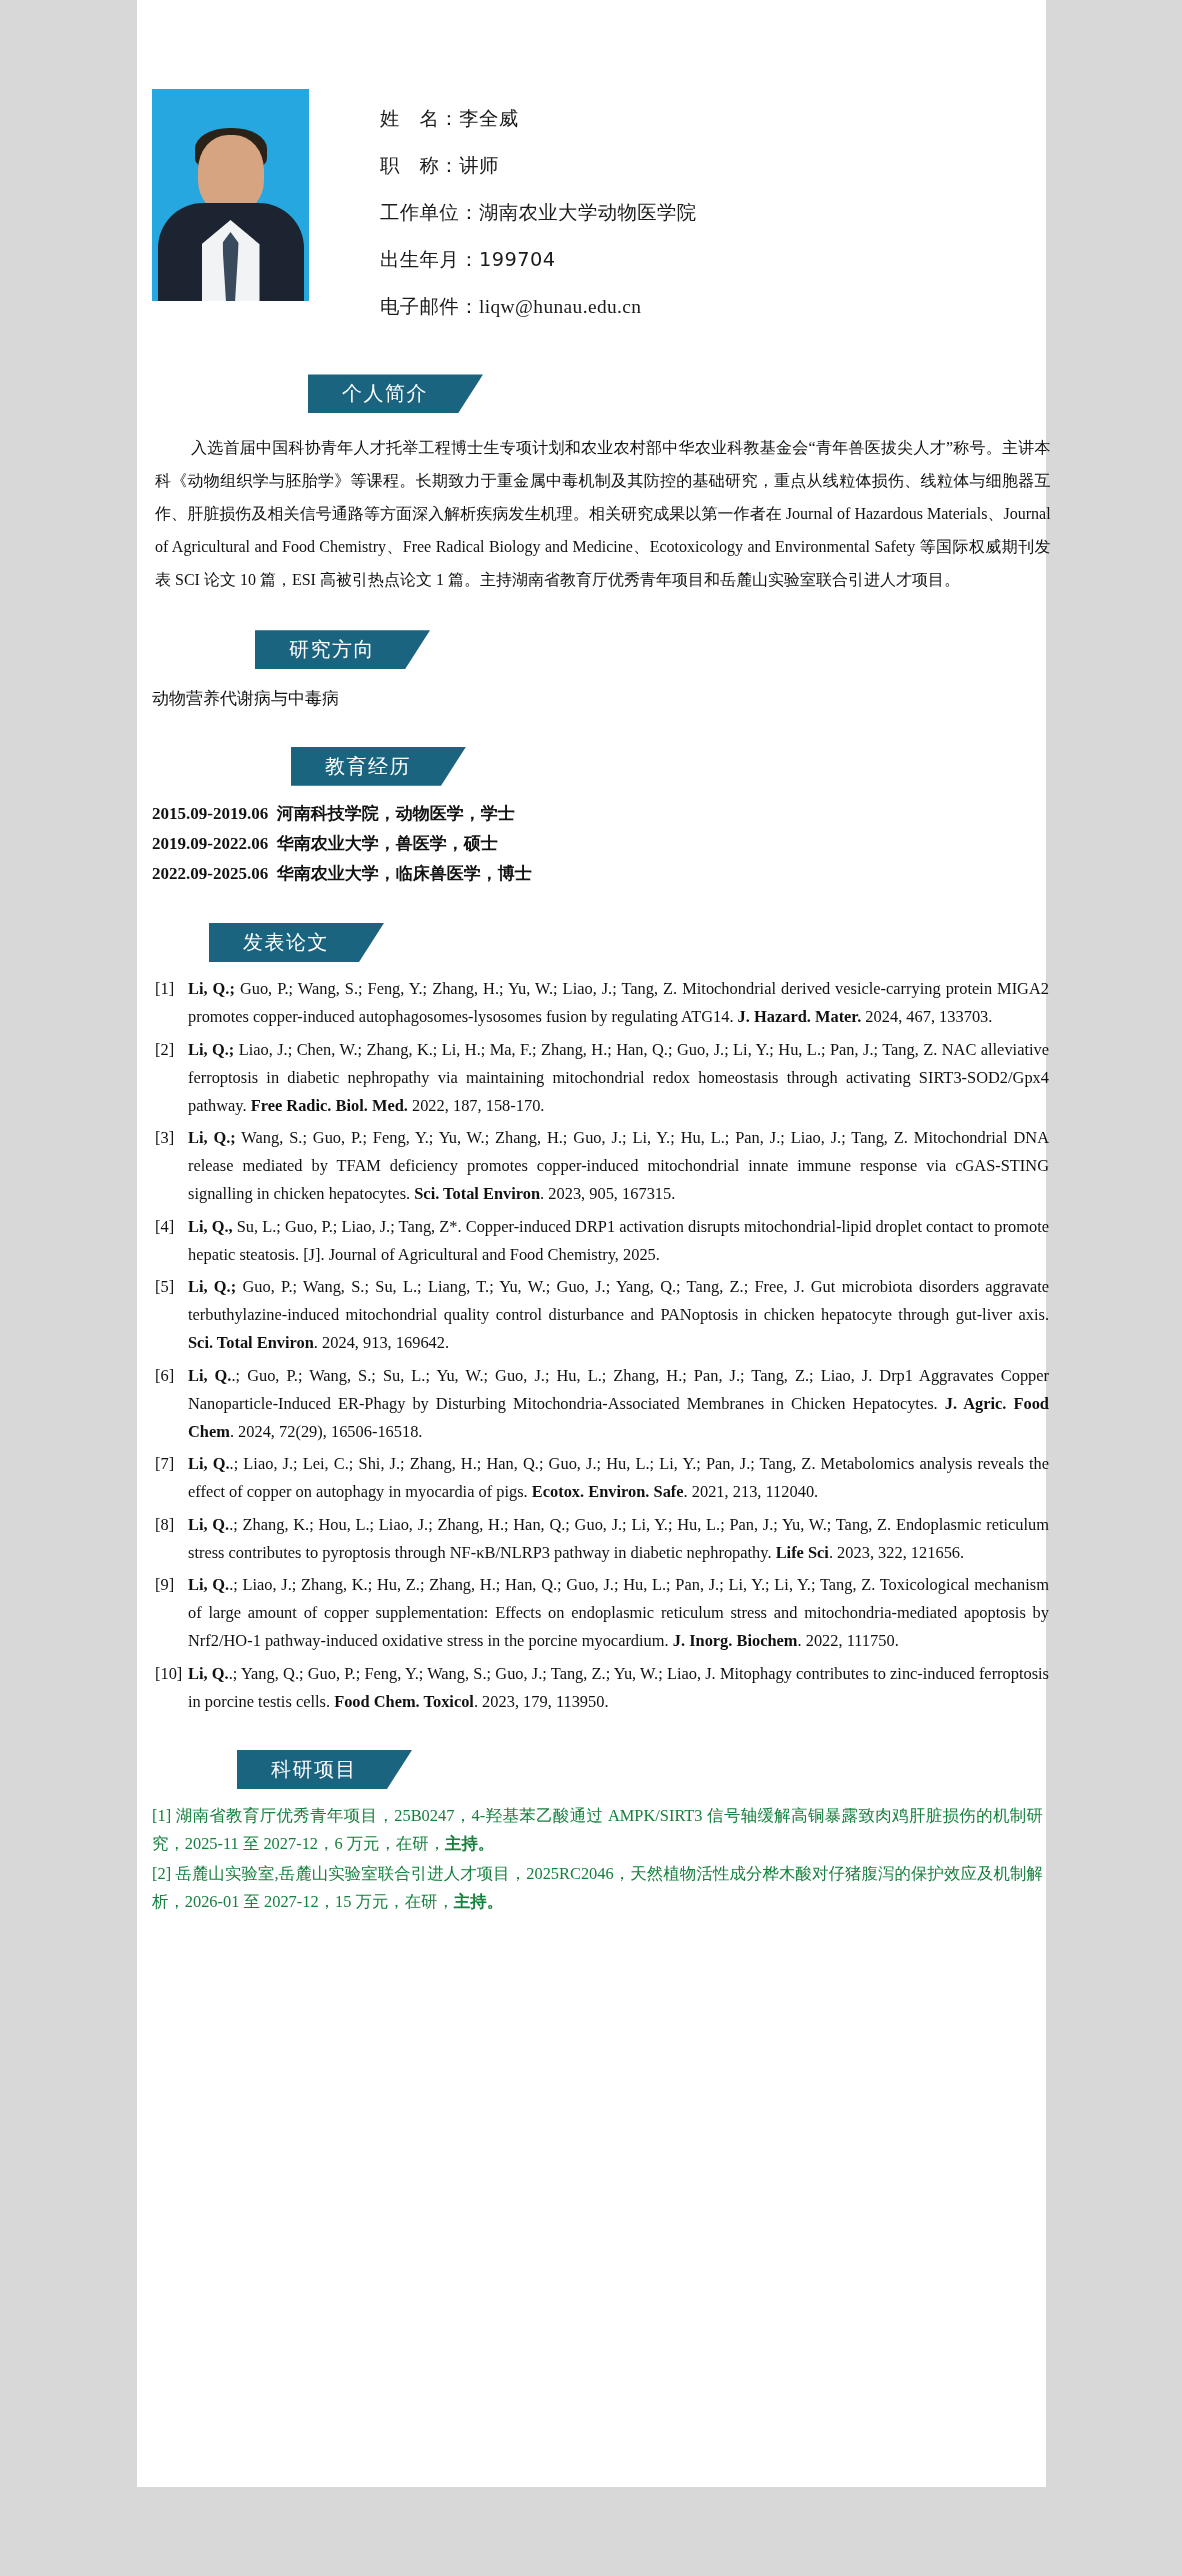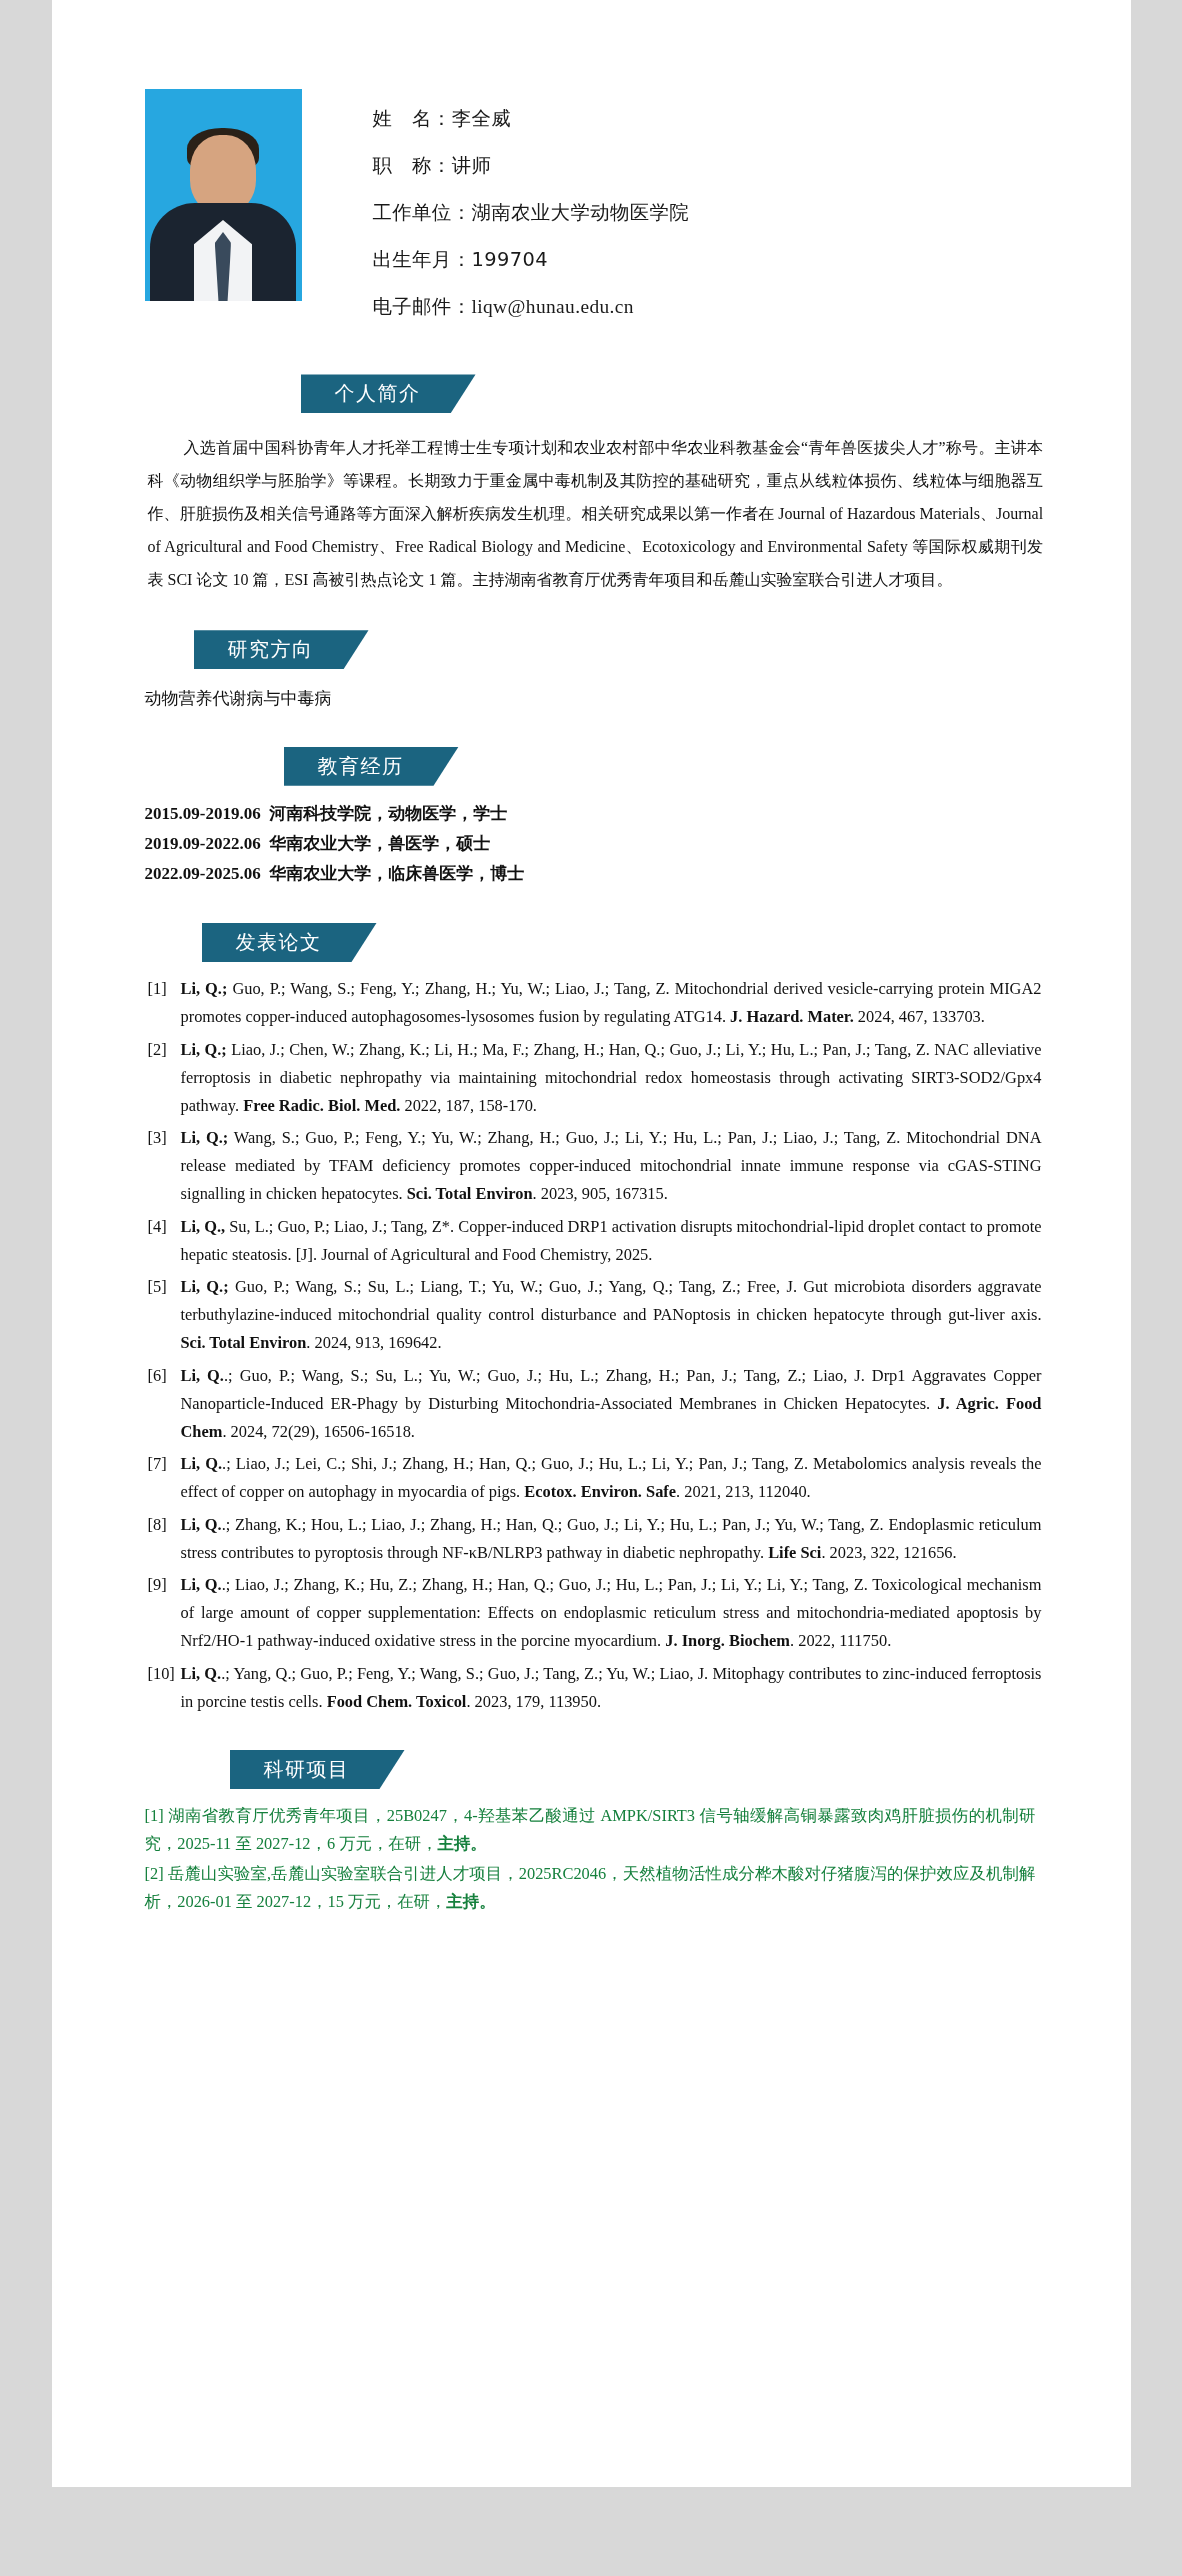--- a/index.html
+++ b/index.html
@@ -2,21 +2,21 @@
 <html style="font-size:12px"><head>
 <meta charset="utf-8">
 <style>
   html,body{margin:0;padding:0;}
   body{
     width:1183px;
     background:#d8d8d8;
     font-family:"Liberation Serif", serif;
   }
   .page{
-    width:1079px;
+    width:909px;
     margin:0 auto;
     background:#ffffff;
     padding:52px 0 45px 0;
     min-height:2487px;
     box-sizing:border-box;
   }
   .inner{
     width:924px;
     margin:0 auto;
   }
@@ -118,21 +118,21 @@
     font-size:20px;
     font-family:"DejaVu Sans", sans-serif;
     display:flex;
     align-items:center;
     padding-left:34px;
     padding-right:55px;
     letter-spacing:1.5px;
     clip-path:polygon(0 0, 100% 0, calc(100% - 25px) 100%, 0 100%);
   }
   .banner-offset-1{margin-left:171px;}
-  .banner-offset-2{margin-left:64px;}
+  .banner-offset-2{margin-left:118px;}
   .banner-offset-3{margin-left:154px;}
   .banner-offset-4{margin-left:72px;}
   .banner-offset-5{margin-left:100px;}
 
   
   .para{
     font-size:16px;
     line-height:33px;
     color:#111;
     text-align:justify;

